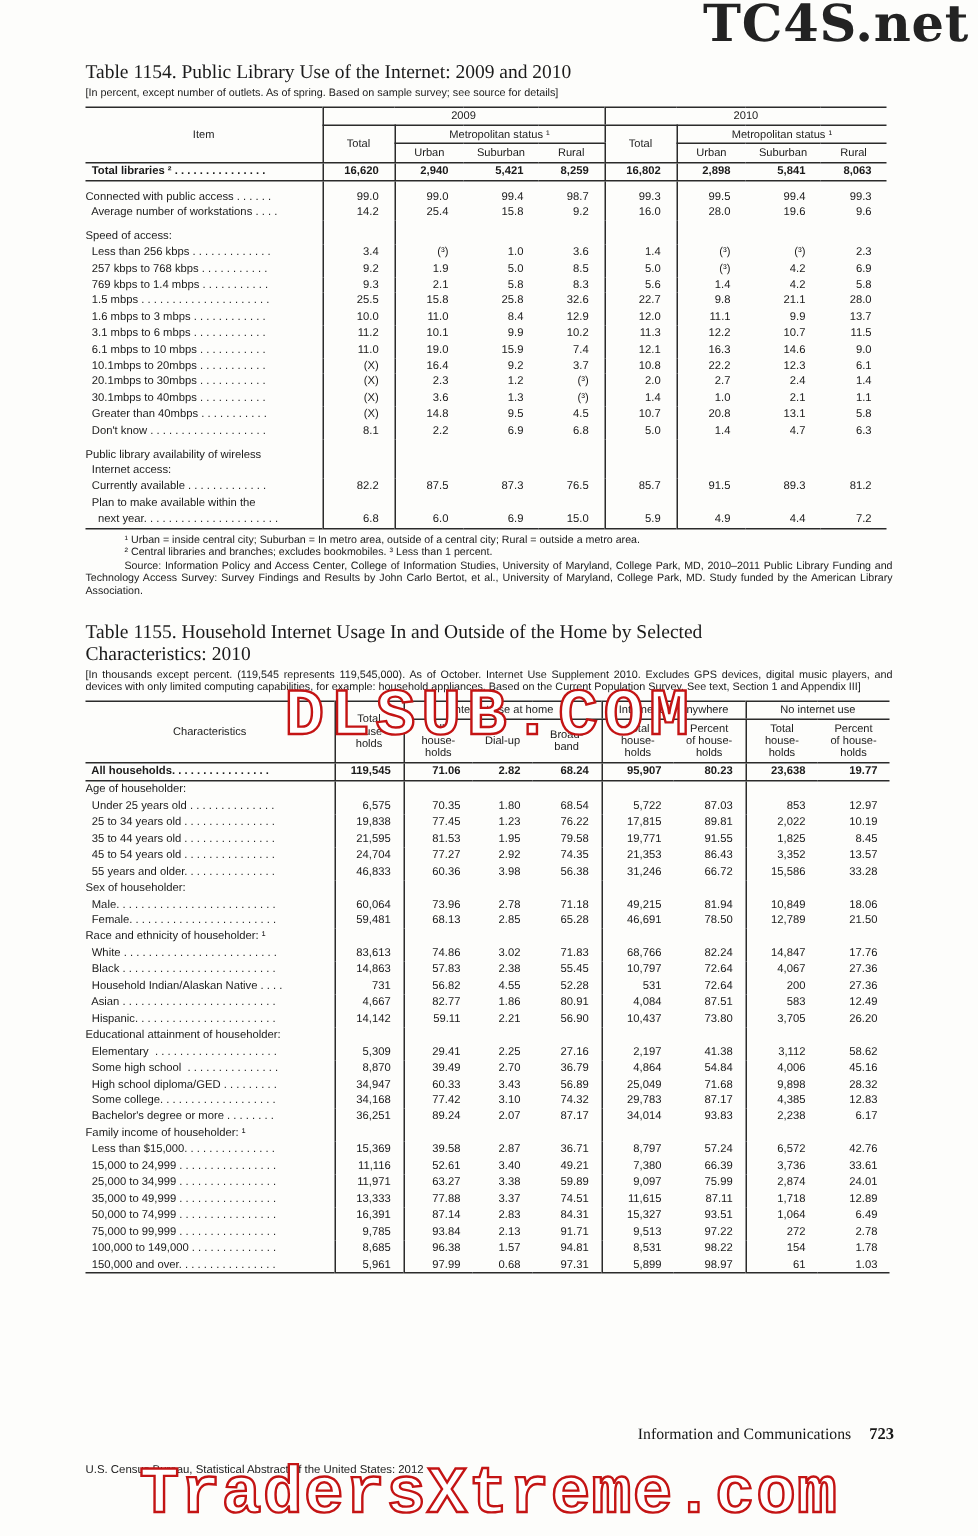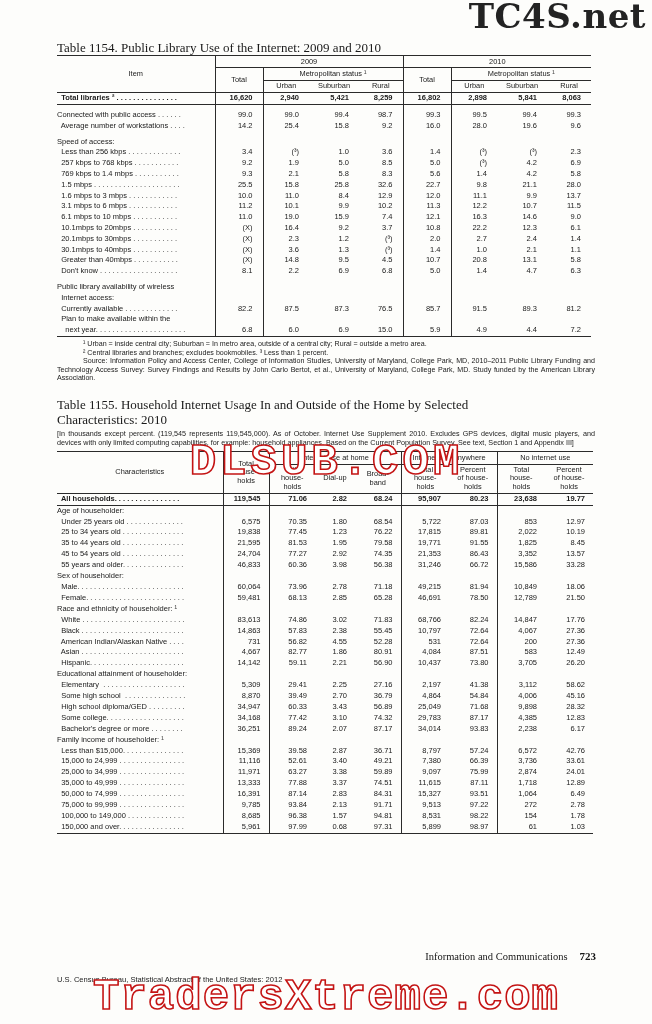--- a/index.html
+++ b/index.html
@@ -65,20 +65,21 @@
   }
   .wm-center{left:50%;transform:translateX(-50%);top:-14px;font-size:44px;letter-spacing:4px;white-space:nowrap;font-family:Liberation Mono, monospace;}
   .wm-bottom{left:50%;transform:translateX(-50%);bottom:2px;font-size:44px;letter-spacing:1px;white-space:nowrap;font-family:Liberation Mono, monospace;}
 </style>
 </head>
 <body>
 
 <div class="page">
 
   <div class="tbl-title">Table 1154. Public Library Use of the Internet: 2009 and 2010</div>
+  <div class="tbl-note">[In percent, except number of outlets. As of spring. Based on sample survey; see source for details]</div>
 
   <table class="t t1154">
     <colgroup>
       <col style="width:158px">
         <col style="width:48px">
         <col style="width:46px">
         <col style="width:50px">
         <col style="width:44px">
       <col style="width:48px">
         <col style="width:46px">
@@ -546,21 +547,21 @@
             <td class="val bl">14,863</td>
             <td class="val bl">57.83</td>
             <td class="val">2.38</td>
             <td class="val">55.45</td>
             <td class="val bl">10,797</td>
             <td class="val">72.64</td>
             <td class="val bl">4,067</td>
             <td class="val">27.36</td>
           </tr>
           <tr>
-            <td class="lab">  American Indian/Alaskan Native . . . .</td>
+            <td class="lab">  Household Indian/Alaskan Native . . . .</td>
             <td class="val bl">731</td>
             <td class="val bl">56.82</td>
             <td class="val">4.55</td>
             <td class="val">52.28</td>
             <td class="val bl">531</td>
             <td class="val">72.64</td>
             <td class="val bl">200</td>
             <td class="val">27.36</td>
           </tr>
           <tr>

